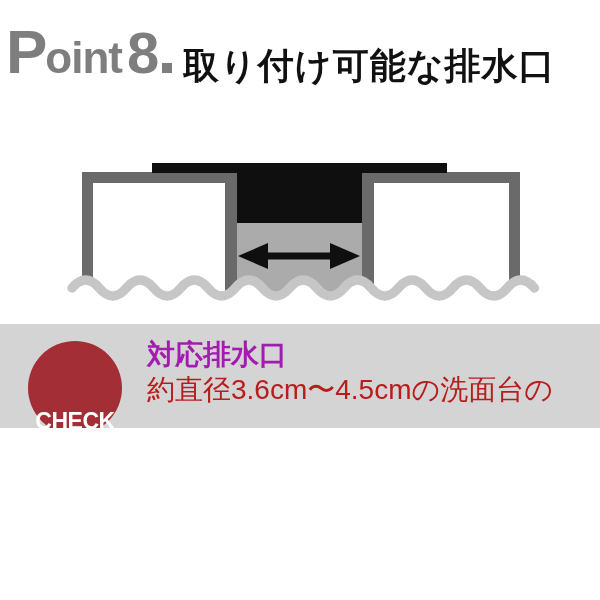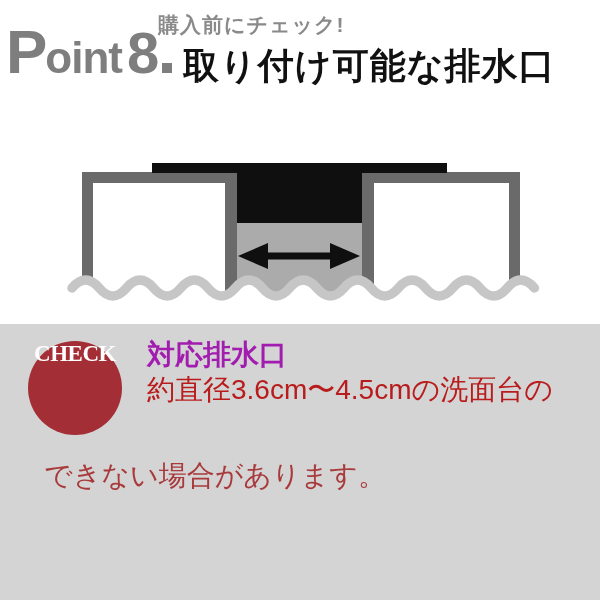--- a/index.html
+++ b/index.html
@@ -1,51 +1,50 @@
 <!DOCTYPE html>
 <html><head>
 <meta charset="utf-8">
 <style>
   html,body{margin:0;padding:0;}
   body{font-family:"Liberation Sans","DejaVu Sans",sans-serif;background:#fff;}
-  .stage{position:relative;width:600px;height:600px;background:#ffffff;overflow:hidden;}
+  .stage{position:relative;width:600px;height:428px;background:#ffffff;overflow:hidden;}
 
   
   .logo{position:absolute;left:6px;top:22px;white-space:nowrap;color:#7e7e7e;font-weight:bold;line-height:60px;}
   .logo .big-p{font-size:62px;letter-spacing:-2px;}
   .logo .oint{font-size:44px;letter-spacing:-1px;}
   .logo .num{font-size:58px;margin-left:5px;}
   .logo .dot{display:inline-block;width:10px;height:10px;background:#7e7e7e;margin-left:3px;}
   .subtitle{position:absolute;left:158px;top:11px;font-size:21px;font-weight:bold;color:#8a8a8a;letter-spacing:1px;}
   .title{position:absolute;left:155px;top:42px;font-size:36px;font-weight:bold;color:#111111;letter-spacing:1px;margin-left:28px;}
 
   
   .diagram{position:absolute;left:0;top:115px;width:600px;height:200px;}
 
   
   .panel{position:absolute;left:0;top:324px;width:600px;height:276px;background:#d4d4d4;}
   .check-circle{position:absolute;left:28px;top:17px;width:94px;height:94px;border-radius:50%;
-    background:#a32e35;display:flex;align-items:flex-start;justify-content:center;font-family:Liberation Serif, serif;}
+    background:#a32e35;display:flex;align-items:flex-end;justify-content:center;}
   .check-circle span{color:#ffffff;font-weight:bold;font-size:23px;letter-spacing:-0.5px;}
   .panel-heading{position:absolute;left:147px;top:12px;font-size:28px;font-weight:bold;color:#a21caf;}
   .panel-body{position:absolute;left:147px;top:48px;font-size:28px;color:#b91c1c;line-height:36px;}
   .notes{position:absolute;left:16px;top:134px;color:#a93a3c;font-size:28px;line-height:35px;}
   .note-cont{padding-left:28px;}
 
   .t{}
 </style>
 </head>
 <body>
 
 <div class="stage">
 
   <div class="logo">
     <span class="big-p t">P</span><span class="oint t">oint</span><span class="num t">8</span><span class="dot"></span>
   </div>
-  <div class="subtitle t">購入前にチェック!</div>
   <div class="title t">取り付け可能な排水口</div>
 
   <svg class="diagram" viewBox="0 0 600 200" shape-rendering="crispEdges">
 
     <rect x="237" y="68" width="125" height="115" fill="#ababab"></rect>
 
     <rect x="82" y="57" width="155" height="11" fill="#6a6a6a"></rect>
     <rect x="82" y="57" width="11" height="123" fill="#6a6a6a"></rect>
     <rect x="225" y="57" width="12" height="131" fill="#6a6a6a"></rect>
 

